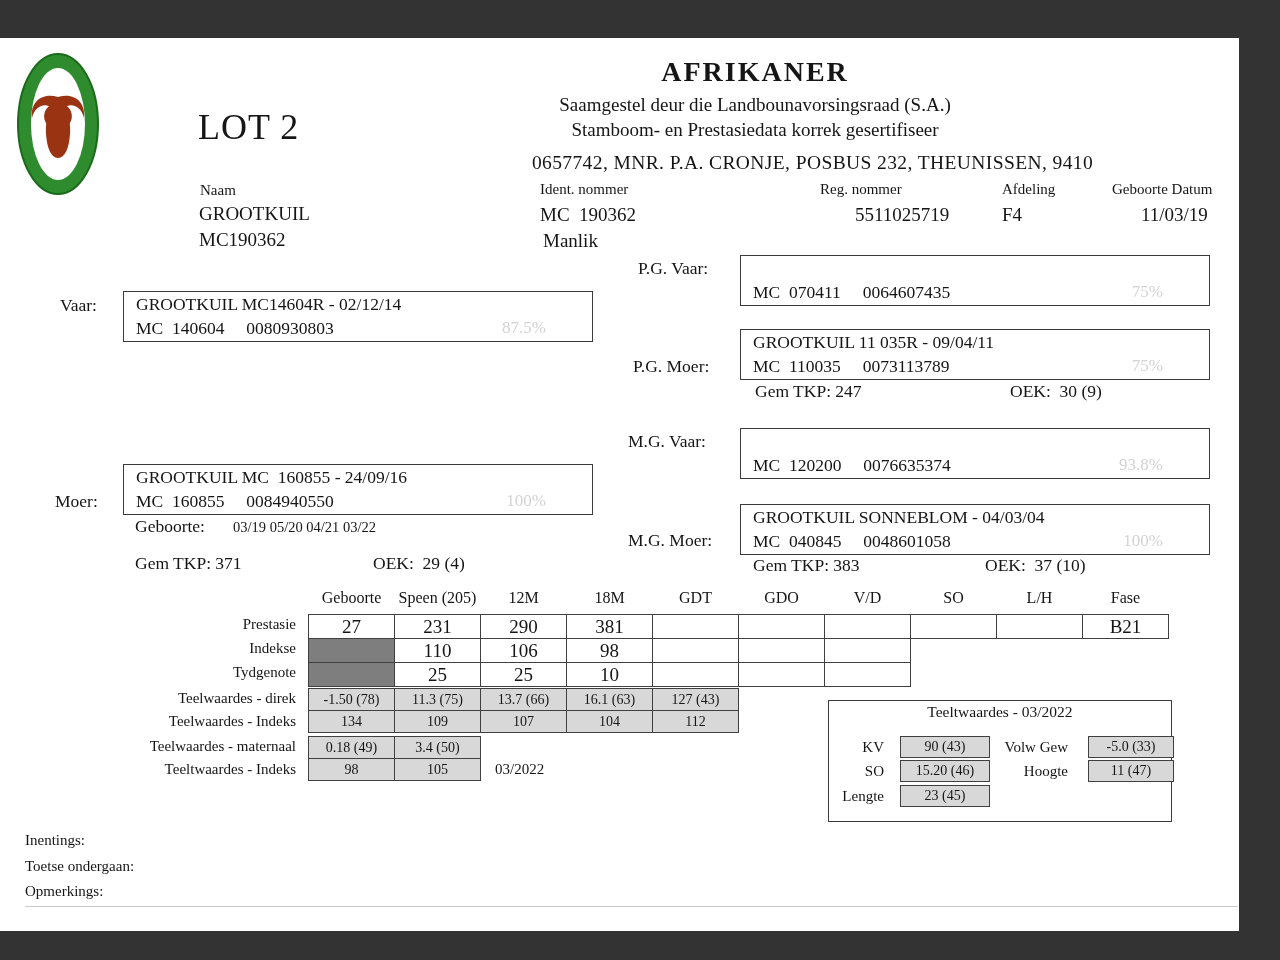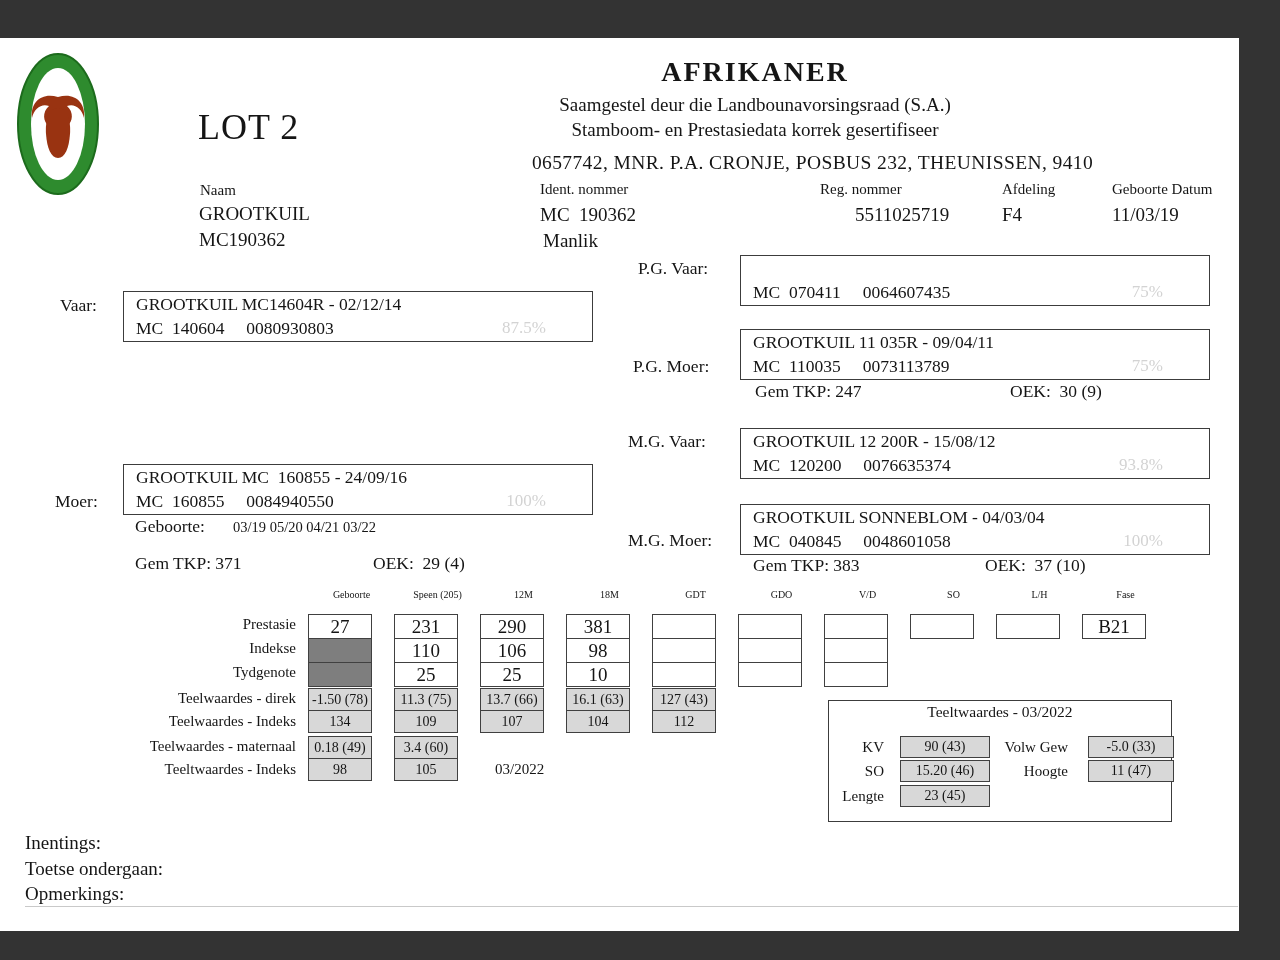--- a/index.html
+++ b/index.html
@@ -22,41 +22,41 @@
   
   .plab { position:absolute; font-size:17.5px; }
   .pbox { position:absolute; width:470px; height:51px; border:1px solid #3c3c3c; background:#fff; }
   .pname { position:absolute; left:12px; top:2px; font-size:17.5px; white-space:pre; }
   .pids  { position:absolute; left:12px; top:26px; font-size:17.5px; white-space:pre; }
   .ppct  { position:absolute; right:46px; top:26px; font-size:17px; color:#d3d3d3; }
   .stat  { position:absolute; font-size:17.5px; white-space:pre; }
   .kal   { position:absolute; font-size:14.5px; white-space:pre; }
 
   
-  .hdr { position:absolute; top:589px; width:87px; text-align:center; font-size:10px; }
+  .hdr { position:absolute; top:589px; width:87px; text-align:center; font-size:16px; }
   .rl  { position:absolute; left:40px; width:256px; text-align:right; font-size:15px; }
-  .c { position:absolute; width:64px; border:1px solid #404040; background:#fff;
+  .c { position:absolute; width:87px; border:1px solid #404040; background:#fff;
        display:flex; align-items:center; justify-content:center; }
   .rb { height:25px; font-size:19px; }   
   .rs { height:23px; font-size:14px; background:#d8d8d8; } 
   .dark { background:#7e7e7e; }
   .x0{left:308px}.x1{left:394px}.x2{left:480px}.x3{left:566px}.x4{left:652px}
   .x5{left:738px}.x6{left:824px}.x7{left:910px}.x8{left:996px}.x9{left:1082px}
   .t1{top:614px}.t2{top:638px}.t3{top:662px}.t4{top:688px}.t5{top:710px}.t6{top:736px}.t7{top:758px}
   .note { position:absolute; left:495px; top:761px; font-size:15px; }
 
   
   .twbox { position:absolute; left:828px; top:700px; width:344px; height:122px; border:1px solid #3c3c3c; }
   .twtitle { position:absolute; left:828px; top:703px; width:344px; text-align:center; font-size:15.5px; }
   .twlab { position:absolute; font-size:15px; text-align:right; }
   .twval { position:absolute; border:1px solid #404040; background:#d8d8d8; font-size:14px;
            display:flex; align-items:center; justify-content:center; height:22px;margin-left:12px; }
 
   
-  .foot { position:absolute; left:25px; font-size:19px; }
+  .foot { position:absolute; left:25px; font-size:15px; }
   .rule { position:absolute; left:25px; top:906px; width:1213px; height:1px; background:#c9c9c9; }
 </style>
 </head>
 <body>
 
 <div class="bar" style="left:0;top:0;width:1280px;height:38px;"></div>
 <div class="bar" style="left:0;top:931px;width:1280px;height:29px;"></div>
 <div class="bar" style="left:1239px;top:38px;width:41px;height:893px;"></div>
 
 <div class="abs" style="left:16px;top:52px;width:84px;height:144px;">
@@ -80,21 +80,21 @@
 <div class="flab" style="left:820px;top:181px;">Reg. nommer</div>
 <div class="flab" style="left:1002px;top:181px;">Afdeling</div>
 <div class="flab" style="left:1112px;top:181px;">Geboorte Datum</div>
 
 <div class="fval" style="left:199px;top:203px;">GROOTKUIL</div>
 <div class="fval" style="left:199px;top:229px;">MC190362</div>
 <div class="fval" style="left:540px;top:204px;">MC  190362</div>
 <div class="fval" style="left:543px;top:230px;">Manlik</div>
 <div class="fval" style="left:855px;top:204px;">5511025719</div>
 <div class="fval" style="left:1002px;top:204px;">F4</div>
-<div class="fval" style="left:1112px;top:204px;text-align:center;">11/03/19</div>
+<div class="fval" style="left:1141px;top:204px;text-align:center;">11/03/19</div>
 
 <div class="plab" style="left:60px;top:295px;">Vaar:</div>
 <div class="pbox" style="left:123px;top:291px;">
   <span class="pname">GROOTKUIL MC14604R - 02/12/14</span>
   <span class="pids">MC  140604     0080930803</span>
   <span class="ppct">87.5%</span>
 </div>
 
 <div class="plab" style="left:638px;top:258px;">P.G. Vaar:</div>
 <div class="pbox" style="left:740px;top:255px;">
@@ -106,21 +106,20 @@
 <div class="pbox" style="left:740px;top:329px;">
   <span class="pname">GROOTKUIL 11 035R - 09/04/11</span>
   <span class="pids">MC  110035     0073113789</span>
   <span class="ppct">75%</span>
 </div>
 <div class="stat" style="left:755px;top:381px;">Gem TKP: 247</div>
 <div class="stat" style="left:1010px;top:381px;">OEK:  30 (9)</div>
 
 <div class="plab" style="left:628px;top:431px;">M.G. Vaar:</div>
 <div class="pbox" style="left:740px;top:428px;">
-  <span class="pname">GROOTKUIL 12 200R - 15/08/12</span>
   <span class="pids">MC  120200     0076635374</span>
   <span class="ppct">93.8%</span>
 </div>
 
 <div class="plab" style="left:55px;top:491px;">Moer:</div>
 <div class="pbox" style="left:123px;top:464px;">
   <span class="pname">GROOTKUIL MC  160855 - 24/09/16</span>
   <span class="pids">MC  160855     0084940550</span>
   <span class="ppct">100%</span>
 </div>
@@ -190,21 +189,21 @@
 <div class="c rs t4 x3">16.1 (63)</div>
 <div class="c rs t4 x4">127 (43)</div>
 
 <div class="c rs t5 x0">134</div>
 <div class="c rs t5 x1">109</div>
 <div class="c rs t5 x2">107</div>
 <div class="c rs t5 x3">104</div>
 <div class="c rs t5 x4">112</div>
 
 <div class="c rs t6 x0">0.18 (49)</div>
-<div class="c rs t6 x1">3.4 (60)</div>
+<div class="c rs t6 x1">3.4 (50)</div>
 
 <div class="c rs t7 x0">98</div>
 <div class="c rs t7 x1">105</div>
 <div class="note">03/2022</div>
 
 <div class="twbox"></div>
 <div class="twtitle">Teeltwaardes - 03/2022</div>
 <div class="twlab" style="left:804px;top:739px;width:80px;">KV</div>
 <div class="twval" style="left:888px;top:736px;width:90px;">90 (43)</div>
 <div class="twlab" style="left:960px;top:739px;width:108px;">Volw Gew</div>

